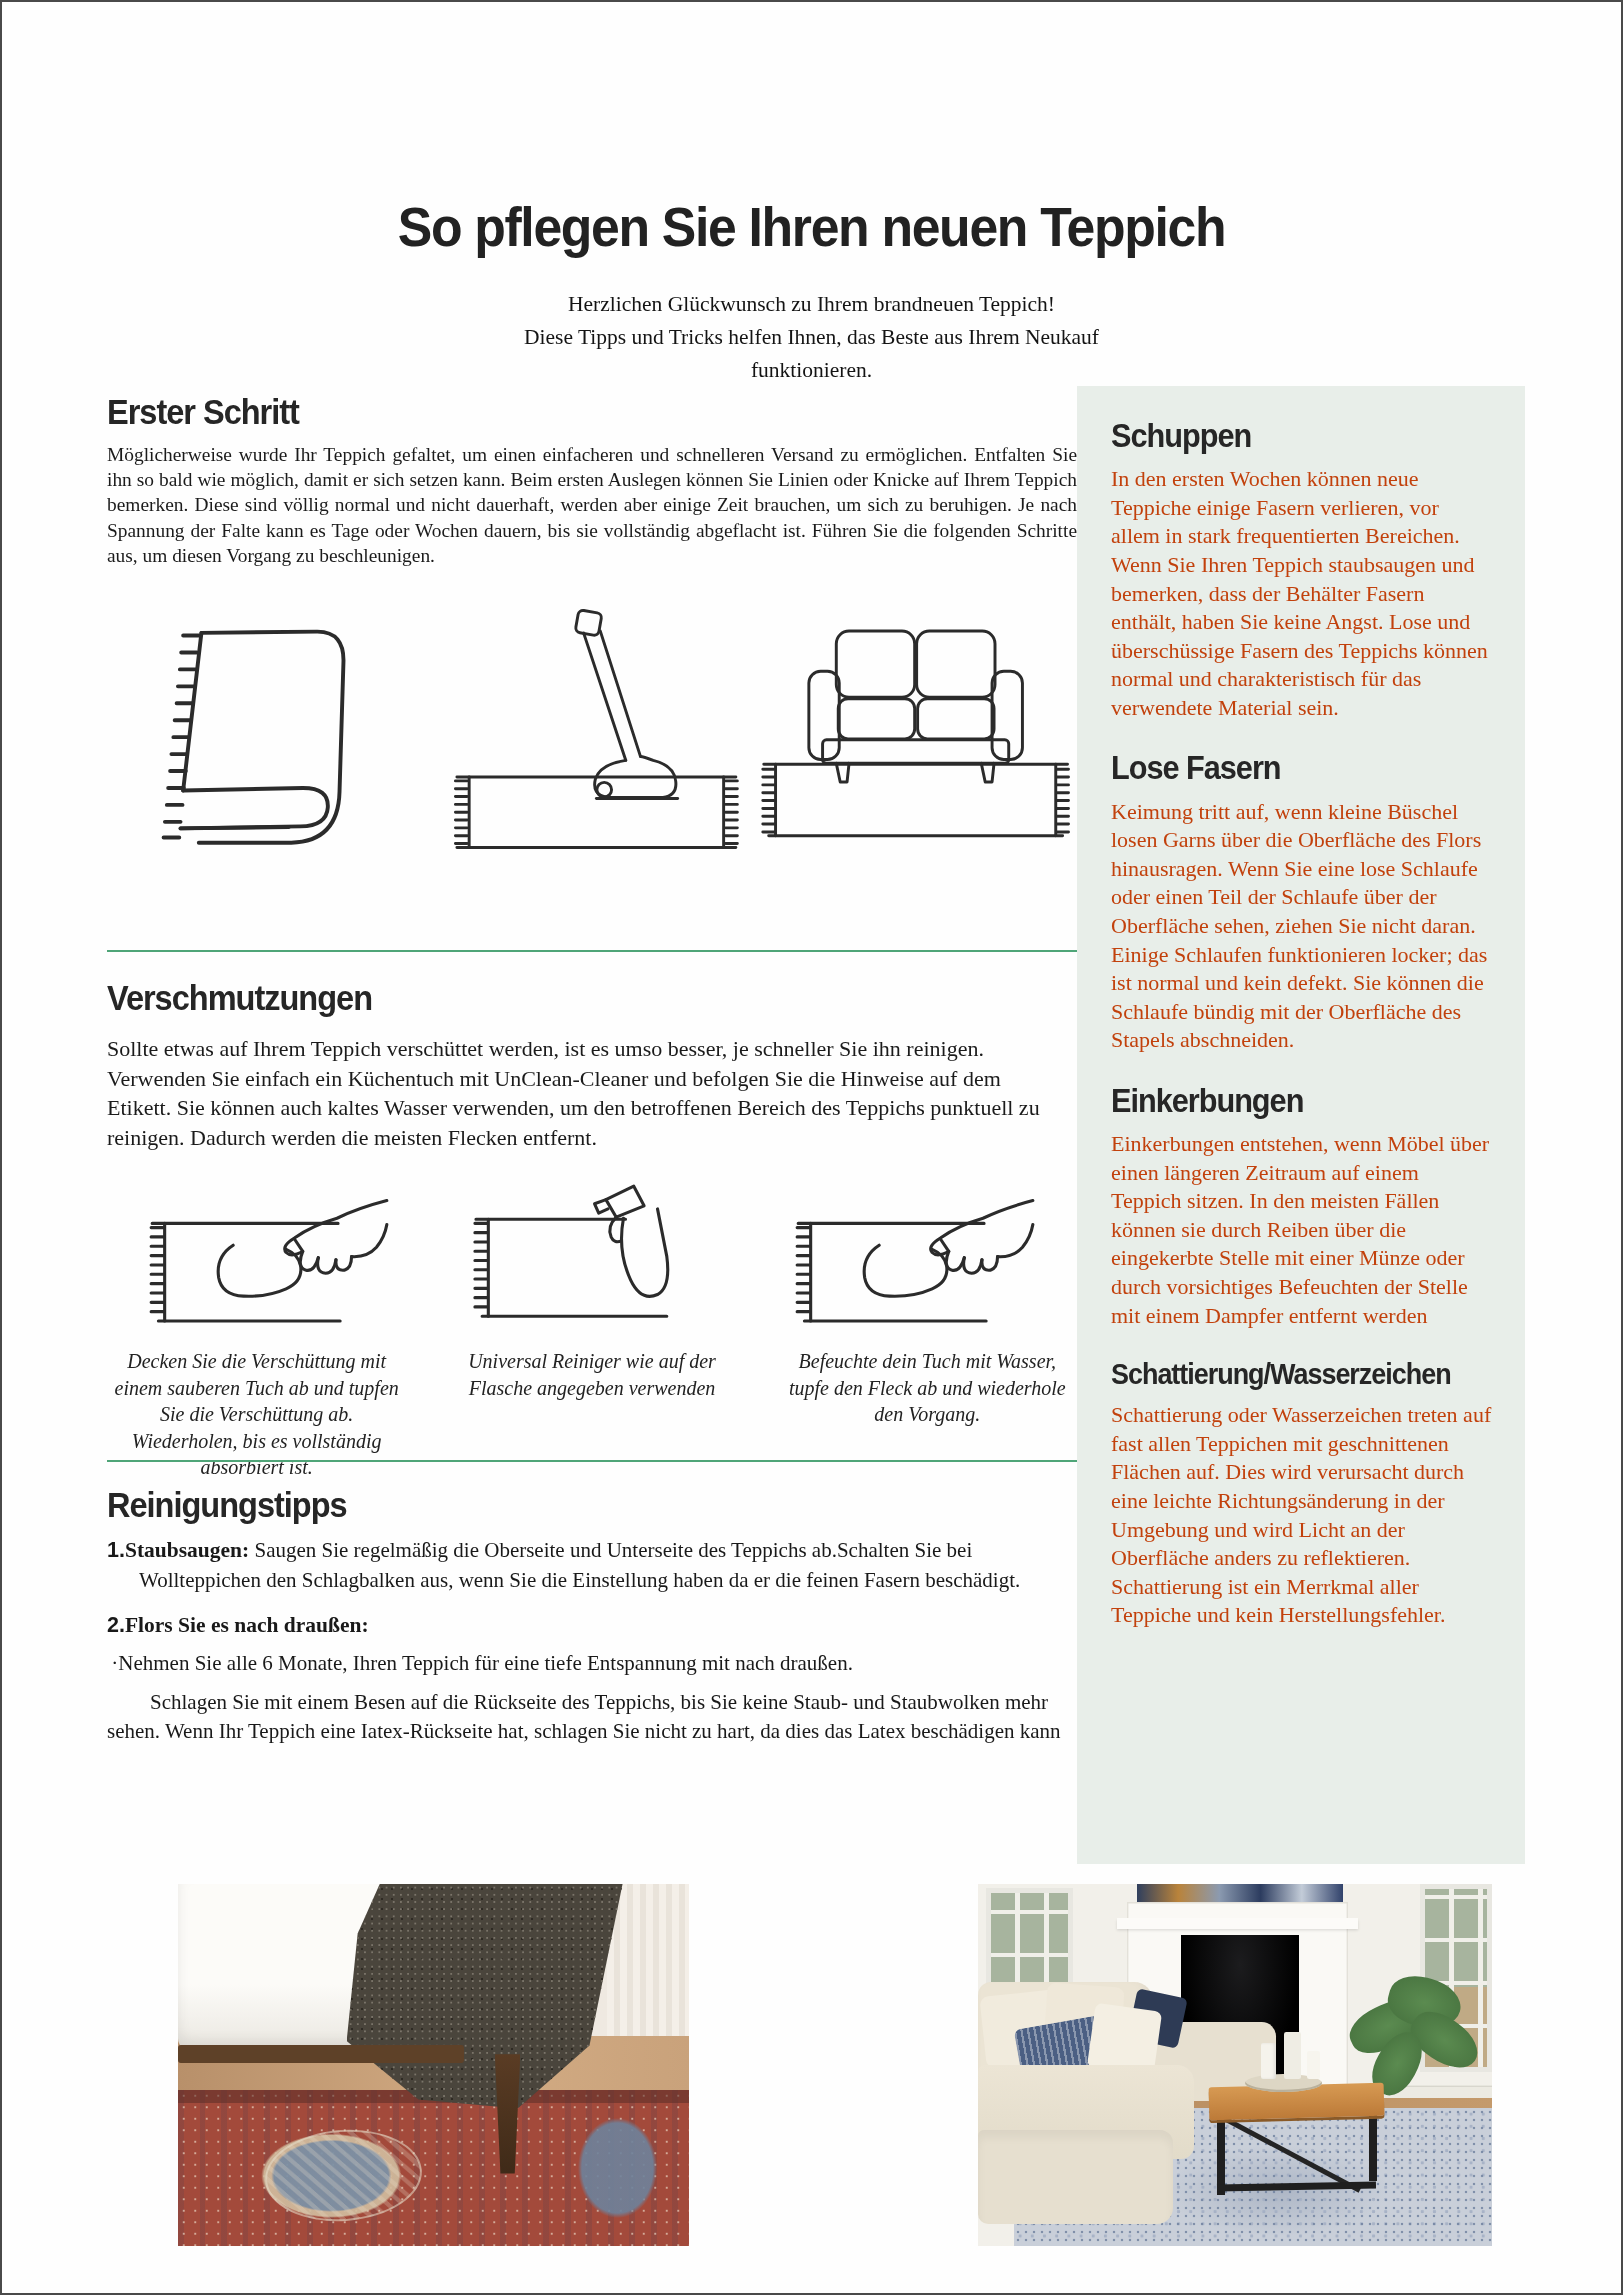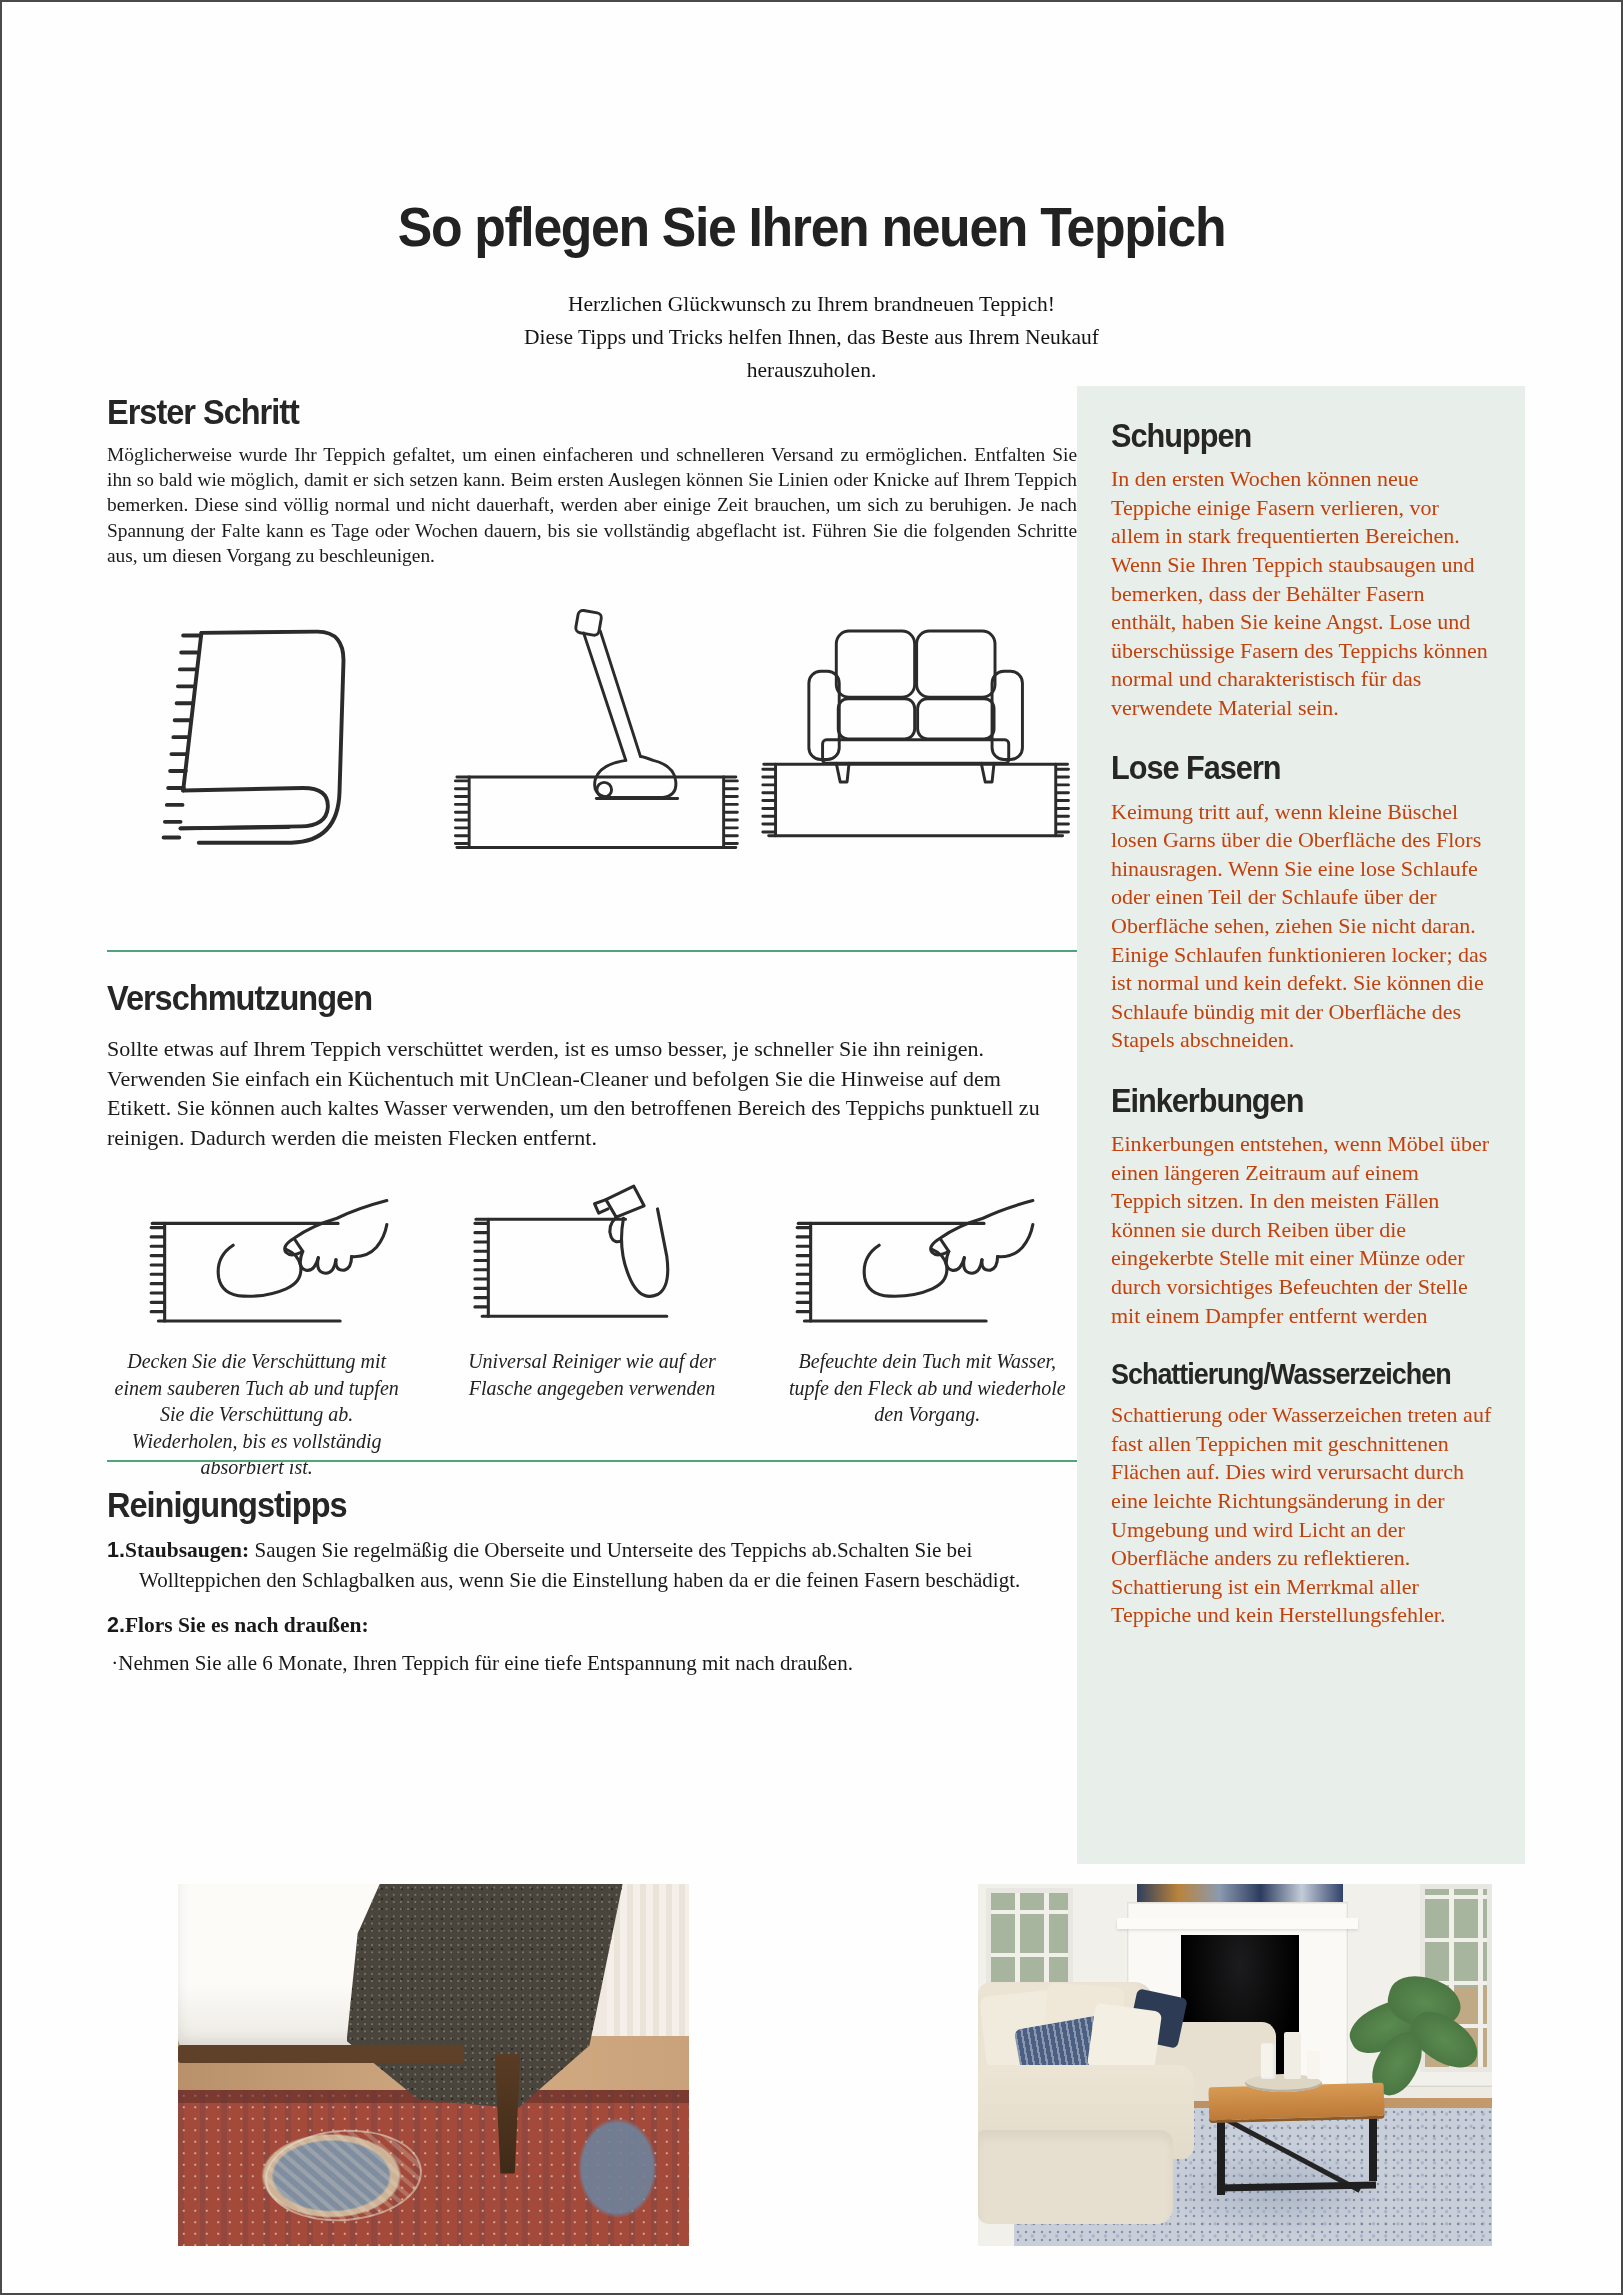--- a/index.html
+++ b/index.html
@@ -165,21 +165,21 @@
 </style>
 </head>
 <body>
 
 <div class="page">
 
   <div class="doc-title">So pflegen Sie Ihren neuen Teppich</div>
   <div class="doc-subtitle">
     <div>Herzlichen Glückwunsch zu Ihrem brandneuen Teppich!</div>
     <div>Diese Tipps und Tricks helfen Ihnen, das Beste aus Ihrem Neukauf</div>
-    <div>herauszuholen.</div>
+    <div>funktionieren.</div>
   </div>
 
   <div class="abs h2" id="h-erster">Erster Schritt</div>
   <div class="abs" id="p-erster">Möglicherweise wurde Ihr Teppich gefaltet, um einen einfacheren und schnelleren Versand zu ermöglichen. Entfalten Sie ihn so bald wie möglich, damit er sich setzen kann. Beim ersten Auslegen können Sie Linien oder Knicke auf Ihrem Teppich bemerken. Diese sind völlig normal und nicht dauerhaft, werden aber einige Zeit brauchen, um sich zu beruhigen. Je nach Spannung der Falte kann es Tage oder Wochen dauern, bis sie vollständig abgeflacht ist. Führen Sie die folgenden Schritte aus, um diesen Vorgang zu beschleunigen.</div>
 
   <div class="abs" id="row1">
     <div class="cell art">
       <svg width="215" height="237" viewBox="0 0 330 350">
         <path d="M58 20 h-24 M55 46 h-24 M53 72 h-24 M50 98 h-24 M48 124 h-24 M45 150 h-24 M43 176 h-24 M40 202 h-24 M38 228 h-24 M35 254 h-24 M33 280 h-24 M30 306 h-24 M28 330 h-24"></path>
         <path d="M62 16 L240 14 Q282 14 280 62 L274 260 Q272 336 200 338 L58 338"></path>
@@ -273,20 +273,21 @@
         <div class="caption">Befeuchte dein Tuch mit Wasser, tupfe den Fleck ab und wiederhole den Vorgang.</div>
       </div>
   </div>
   <div class="sepline" id="line2"></div>
 
   <div class="abs h2" id="h-rein">Reinigungstipps</div>
   <div class="abs" id="tips">
     <div class="tip1"><span class="tip-num">1.</span><b>Staubsaugen:</b><span> Saugen Sie regelmäßig die Oberseite und Unterseite des Teppichs ab.Schalten Sie bei Wollteppichen den Schlagbalken aus, wenn Sie die Einstellung haben  da er die feinen Fasern beschädigt.</span></div>
     <div class="tip2-head"><span class="tip-num">2.</span><b>Flors Sie es nach draußen:</b></div>
     <div class="tip2-p1">·Nehmen Sie alle 6 Monate, Ihren Teppich für eine tiefe Entspannung mit nach draußen.</div>
+    <div class="tip2-p3">Schlagen Sie mit einem Besen auf die Rückseite des Teppichs, bis Sie keine Staub- und Staubwolken mehr sehen. Wenn Ihr Teppich eine Iatex-Rückseite hat, schlagen Sie nicht zu hart, da dies das Latex beschädigen kann</div>
   </div>
 
   <div class="sidebar">
     <div class="sb-sec">
       <h3>Schuppen</h3>
       <div class="sb-body">In den ersten Wochen können neue Teppiche einige Fasern verlieren, vor allem in stark frequentierten Bereichen. Wenn Sie Ihren Teppich staubsaugen und bemerken, dass der Behälter Fasern enthält, haben Sie keine Angst. Lose und überschüssige Fasern des Teppichs können normal und charakteristisch für das verwendete Material sein.</div>
     </div>
     <div class="sb-sec">
       <h3>Lose Fasern</h3>
       <div class="sb-body">Keimung tritt auf, wenn kleine Büschel losen Garns über die Oberfläche des Flors hinausragen. Wenn Sie eine lose Schlaufe oder einen Teil der Schlaufe über der Oberfläche sehen, ziehen Sie nicht daran. Einige Schlaufen funktionieren locker; das ist normal und kein defekt. Sie können die Schlaufe bündig mit der Oberfläche des Stapels abschneiden.</div>

